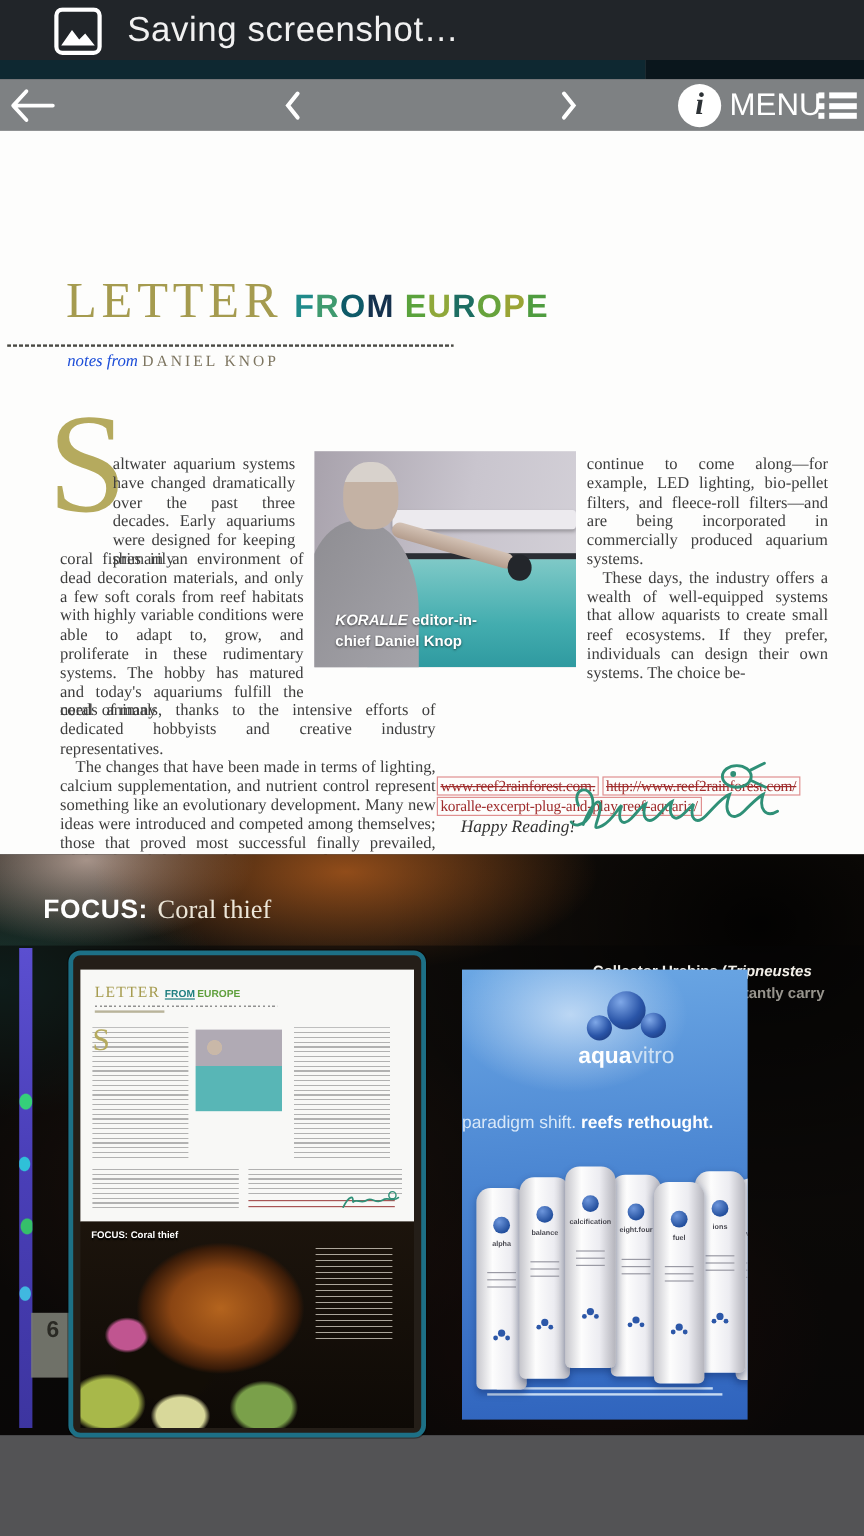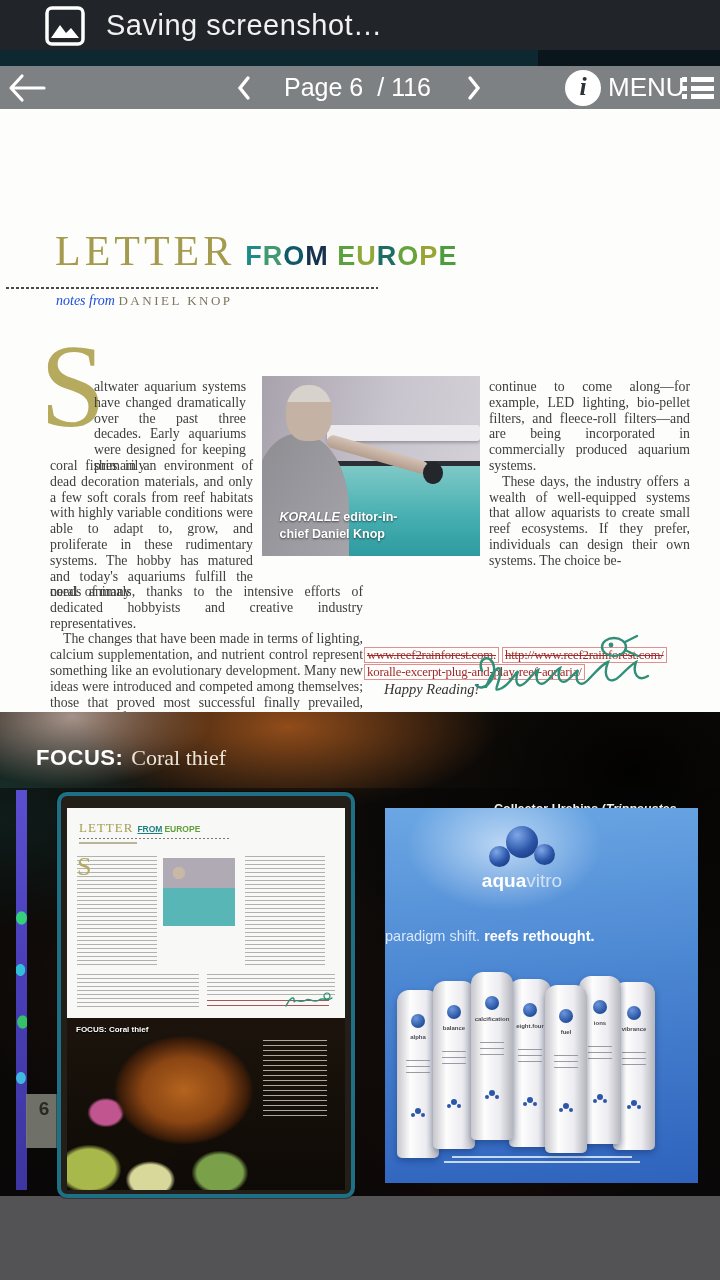--- a/index.html
+++ b/index.html
@@ -151,21 +151,21 @@
       radial-gradient(40px 30px at 30% 94%, #d8d89a 0 50%, transparent 62%),
       radial-gradient(30px 24px at 14% 55%, #c05590 0 50%, transparent 62%),
       radial-gradient(46px 36px at 55% 90%, #7aa04a 0 50%, transparent 62%),
       radial-gradient(62px 52px at 26% 68%, #120d06 0 60%, transparent 72%),
       linear-gradient(180deg,#1c140c,#0e0a06); }
   .mini-focus { position:absolute; left:9px; top:7px; color:#fff; font-weight:bold; font-size:8px;
     text-shadow:0 1px 1px #000; }
   .mini-sidebar { position:absolute; left:196px; top:22px; width:64px; height:76px;
     background:repeating-linear-gradient(180deg, rgba(222,216,204,0.75) 0 1px, transparent 1px 5px); }
   
-  .thumb-ad { position:absolute; left:385px; top:808px; width:313px; height:375px; z-index:5; cursor:pointer;
+  .thumb-ad { position:absolute; left:385px; top:808px; width:238px; height:375px; z-index:5; cursor:pointer;
     overflow:hidden;
     background:
       radial-gradient(150px 100px at 38% 10%, rgba(235,245,255,0.65), transparent 65%),
       linear-gradient(175deg, #6ba7e4 0%, #4b86d2 45%, #2f63bd 100%); }
   .ad-logo { position:absolute; left:72px; top:18px; width:130px; text-align:center; }
   .molecule { position:relative; width:66px; height:42px; margin:0 auto; }
   .mol { position:absolute; border-radius:50%;
     background:radial-gradient(circle at 35% 28%, #7fa8e8 0%, #2a55a8 55%, #142f6e 100%); }
   .mol-big { left:17px; top:0; width:32px; height:32px; }
   .mol-l { left:0; top:20px; width:21px; height:21px; }
@@ -215,21 +215,20 @@
   <div class="teal-strip-l"></div>
   <div class="teal-strip-r"></div>
 
   <div class="navbar">
     <svg class="nav-back" viewBox="0 0 40 30">
       <path d="M16 3 L5 15 L16 27 M5 15 L38 15" fill="none" stroke="#fff" stroke-width="3.2" stroke-linecap="round" stroke-linejoin="round"></path>
     </svg>
     <svg class="nav-prev" viewBox="0 0 20 28">
       <path d="M14 4 L6 14 L14 24" fill="none" stroke="#fff" stroke-width="3.4" stroke-linecap="round"></path>
     </svg>
-    <div class="page-indicator"><span>Page 6</span><span class="tot">/ 116</span></div>
     <svg class="nav-next" viewBox="0 0 20 28">
       <path d="M6 4 L14 14 L6 24" fill="none" stroke="#fff" stroke-width="3.4" stroke-linecap="round"></path>
     </svg>
     <div class="info-btn"><span>i</span></div>
     <div class="menu-label">MENU</div>
     <div class="menu-list-icon">
       <div class="mli-row"></div>
         <div class="mli-row"></div>
         <div class="mli-row"></div>
     </div>

